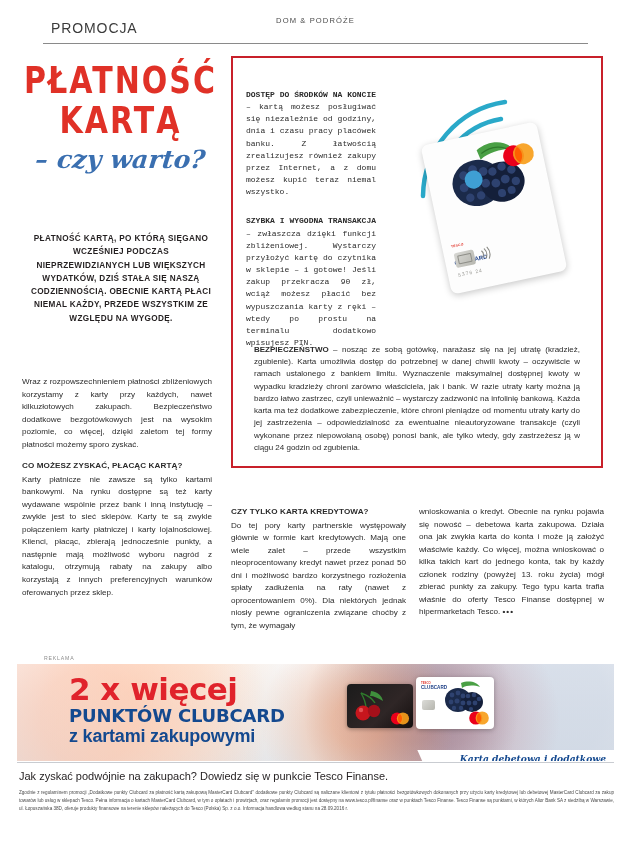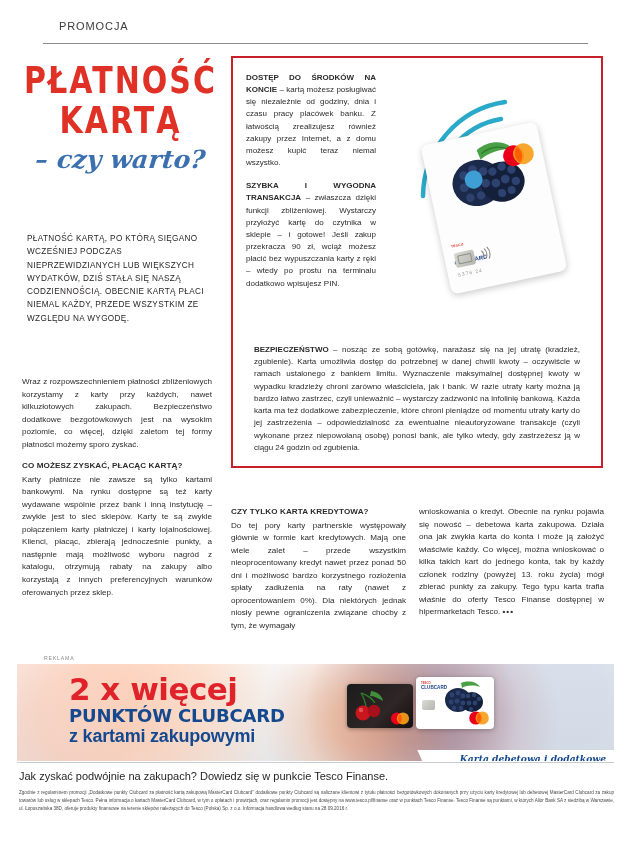--- a/index.html
+++ b/index.html
@@ -6,21 +6,21 @@
   body{
     width:631px;height:843px;background:#fff;
     font-family:"Liberation Sans", sans-serif;
     color:#231f20;overflow:hidden;position:relative;
   }
   .page{position:relative;width:631px;height:843px;}
 
   
   .masthead{position:absolute;left:43px;top:16px;width:545px;height:28px;}
   .masthead .promo{
-    position:absolute;left:16px;top:4px;font-size:11px;letter-spacing:.9px;
+    position:absolute;left:8px;top:4px;font-size:14px;letter-spacing:.9px;
     color:#3b3b3b;font-weight:400;
   }
   .masthead .section{
     position:absolute;left:0;right:0;top:0;text-align:center;
     font-size:7.6px;letter-spacing:1.1px;color:#4a4a4a;
   }
   .masthead .rule{
     position:absolute;left:0;right:0;bottom:0;height:1px;background:#8a8a8a;
   }
 
@@ -43,42 +43,42 @@
     margin-top:13px;
     font-family:"DejaVu Serif", serif;
     font-style:italic;font-weight:700;
     color:#3a6fb0;font-size:25px;letter-spacing:.2px;
     transform:skewX(-6deg);
   }
 
   
   .lead{
     position:absolute;left:27px;top:232px;width:188px;
-    font-weight:400;font-size:8.2px;
+    text-align:center;font-weight:700;font-size:8.2px;
     line-height:1.62;letter-spacing:.35px;color:#231f20;
   }
 
   
   .col-left{
     position:absolute;left:22px;top:376px;width:190px;
     font-size:8.1px;line-height:1.55;text-align:justify;color:#2b2b2b;
   }
   .col-left p{margin:0 0 9px 0;}
   .subhead{font-weight:700;display:block;margin-bottom:1px;letter-spacing:.1px;}
 
   
   .redbox{
     position:absolute;left:231px;top:56px;width:372px;height:412px;
     border:2.2px solid #c8202a;box-sizing:border-box;background:#fff;
   }
   .rb-text{
     position:absolute;left:13px;top:14px;width:130px;
     font-size:8.0px;line-height:1.52;color:#2b2b2b;text-align:justify;
   }
-  .rb-text p{margin:0 0 11px 0;}
+  .rb-text p{margin:17px 0 11px 0;font-family:Liberation Mono, monospace;}
   .rb-wide{
     position:absolute;left:13px;top:278px;width:342px;
     font-size:8.0px;line-height:1.53;color:#2b2b2b;text-align:justify;
   }
   .rb-wide p{margin:8px;}
   .rb-lbl{font-weight:700;}
 
   
   .cardart{position:absolute;left:150px;top:22px;width:205px;height:240px;}
   .cardart .waves{position:absolute;left:18px;top:12px;width:120px;height:120px;}
@@ -207,20 +207,21 @@
     font-size:4.6px;line-height:1.72;color:#4a4a4a;text-align:justify;
   }
 </style>
 </head>
 <body>
 
 <div class="page">
 
   <div class="masthead">
     <div class="promo">PROMOCJA</div>
+    <div class="section">DOM &amp; PODRÓŻE</div>
     <div class="rule"></div>
   </div>
 
   <div class="titlewrap">
     <div class="t-line1">PŁATNOŚĆ</div>
     <div class="t-line2">KARTĄ</div>
     <div class="t-script">– czy warto?</div>
   </div>
 
   <div class="lead">PŁATNOŚĆ KARTĄ, PO KTÓRĄ SIĘGANO WCZEŚNIEJ PODCZAS NIEPRZEWIDZIANYCH LUB WIĘKSZYCH WYDATKÓW, DZIŚ STAŁA SIĘ NASZĄ CODZIENNOŚCIĄ. OBECNIE KARTĄ PŁACI NIEMAL KAŻDY, PRZEDE WSZYSTKIM ZE WZGLĘDU NA WYGODĘ.</div>

